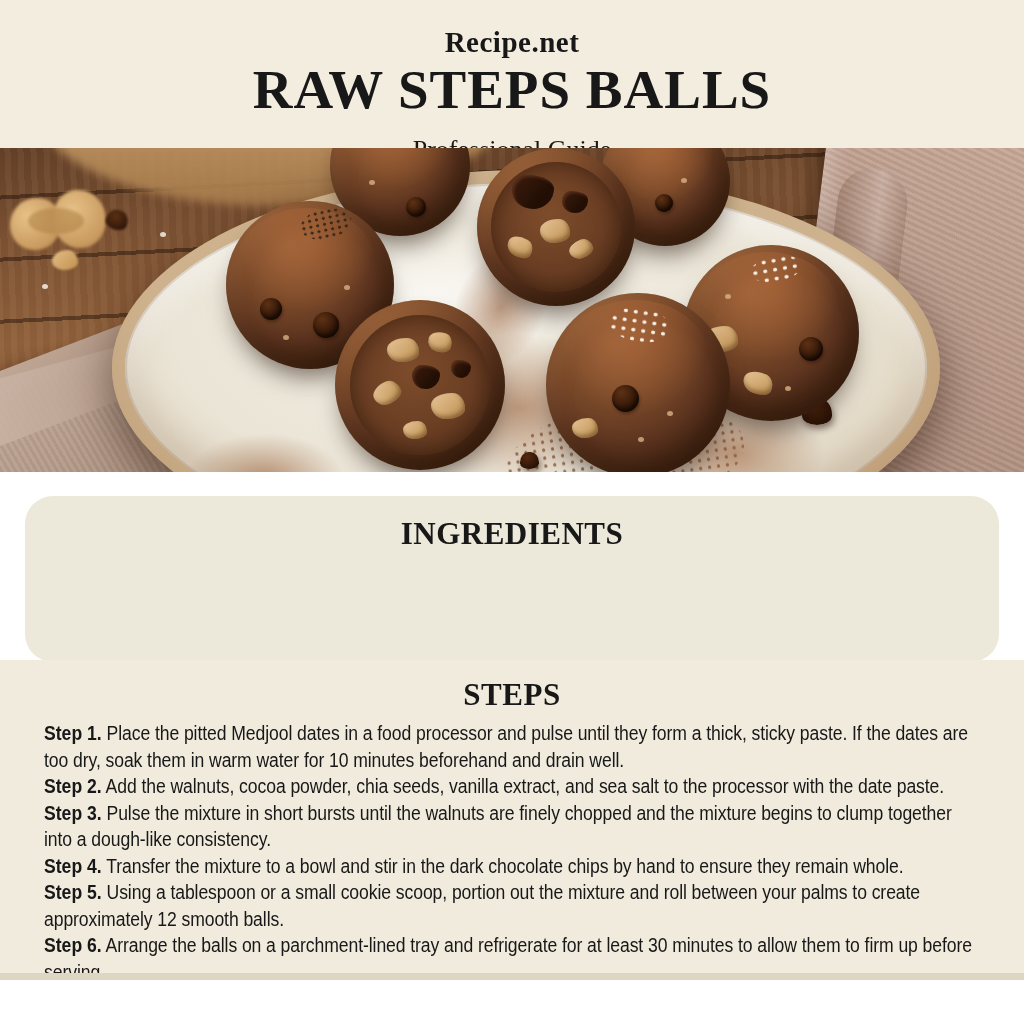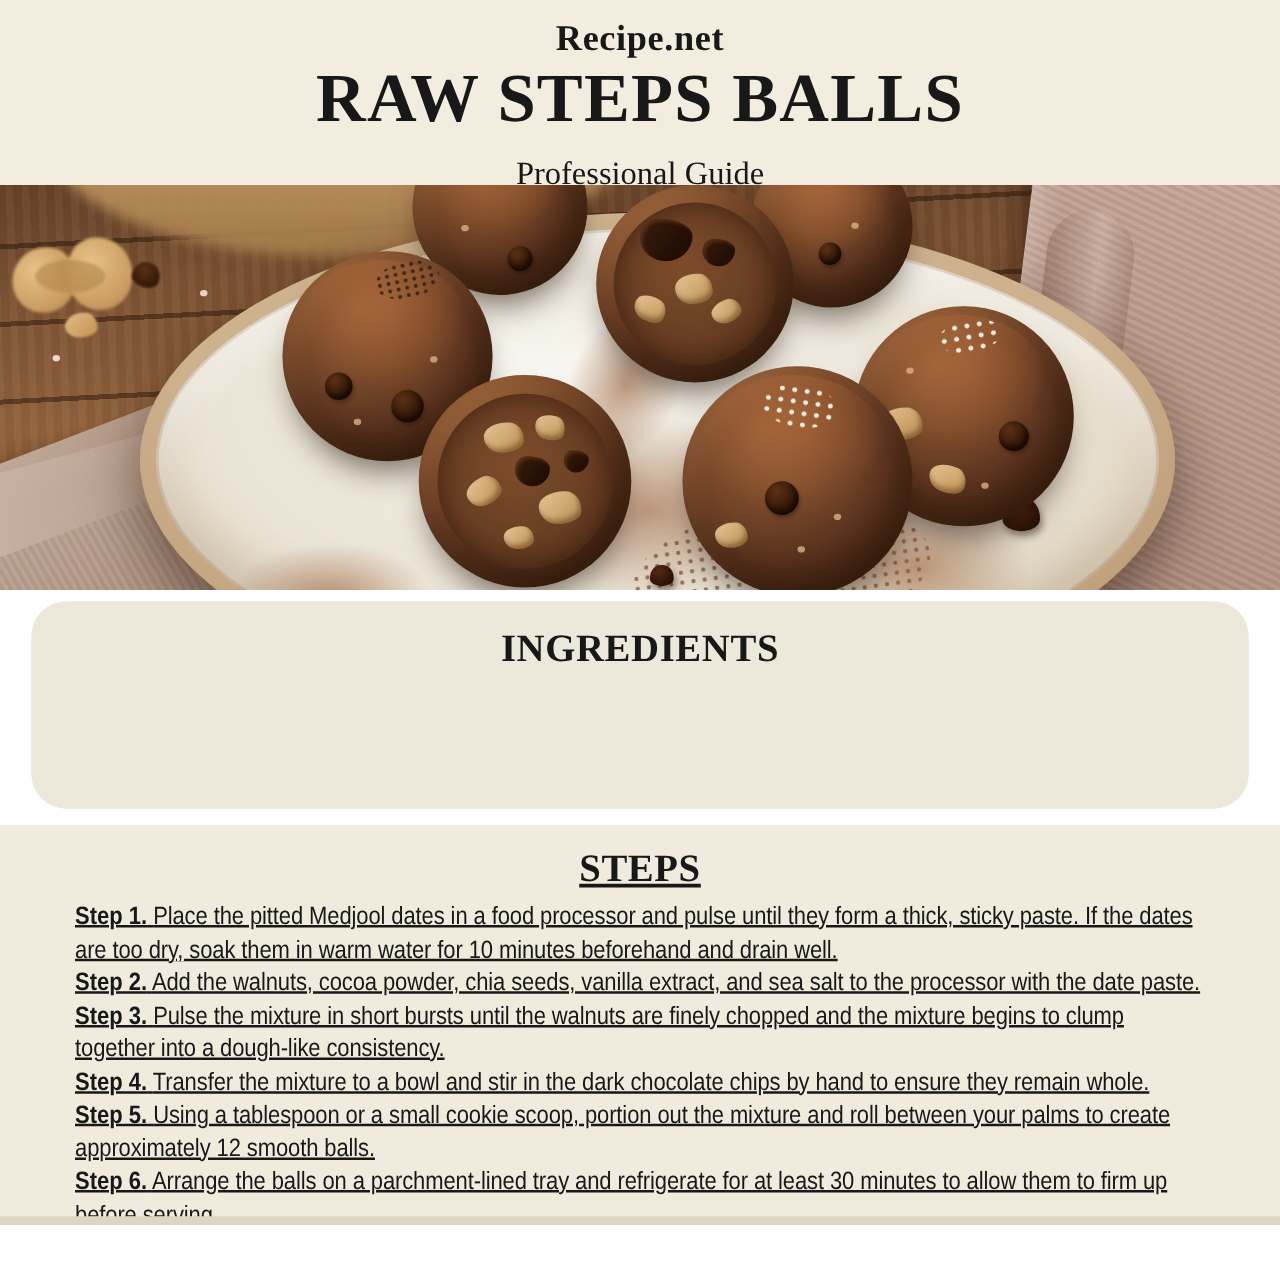--- a/index.html
+++ b/index.html
@@ -1,21 +1,21 @@
 <!DOCTYPE html>
 <html><head>
 <meta charset="utf-8">
 <style>
   * { margin:0; padding:0; box-sizing:border-box; }
   html,body { width:1024px; }
   body { font-family:"Liberation Sans", sans-serif; background:#fff; color:#181818; }
   .page { width:1024px; height:1024px; position:relative; overflow:hidden; background:#fff; }
 
   
-  .header { height:148px; background:#f2edde; text-align:center; padding-top:15px; }
+  .header { height:148px; background:#f2edde; text-align:center; padding-top:26px; }
   .site-name { font-family:"Liberation Serif", serif; font-weight:bold; font-size:29px; letter-spacing:.5px; }
   .recipe-title { font-family:"Liberation Serif", serif; font-weight:bold; font-size:55px; letter-spacing:1px; line-height:1.05; margin-top:2px; }
   .recipe-subtitle { font-family:"Liberation Serif", serif; font-size:26px; margin-top:16px; }
 
   
   .photo { position:relative; height:324px; overflow:hidden; background:#7a5132; }
   .wood { position:absolute; inset:-10px;
     background:
       repeating-linear-gradient(177deg, rgba(30,14,5,0) 0 58px, rgba(30,14,5,.45) 58px 62px),
       repeating-linear-gradient(88deg, rgba(255,215,165,.06) 0 6px, rgba(0,0,0,0) 6px 13px),
@@ -83,34 +83,34 @@
     border-radius:50%; box-shadow:inset -2px -3px 5px rgba(0,0,0,.55), 1px 2px 3px rgba(30,12,4,.4); }
   .chunk { position:absolute; background:linear-gradient(130deg, #3c1d0d, #220e04 70%);
     border-radius:35% 65% 50% 50% / 45% 40% 60% 55%; box-shadow:inset 2px 2px 3px rgba(150,90,55,.35); }
   .chia { position:absolute; background-image:radial-gradient(circle, #2f2418 1.3px, rgba(0,0,0,0) 1.8px);
     background-size:7px 6px; border-radius:50%; opacity:.9; }
   .salt { position:absolute; background-image:radial-gradient(circle, rgba(255,252,245,.92) 1.6px, rgba(255,255,255,0) 2.2px);
     background-size:10px 9px; border-radius:50%; }
   .fleck { position:absolute; width:6px; height:5px; border-radius:50%; background:#d9b185; opacity:.8; }
 
   
-  .mid-band { height:188px; background:#fff; padding-top:9px; }
+  .mid-band { height:188px; background:#fff; padding-top:24px; }
   .ingredients-panel { margin:0 25px; height:166px; background:#ece8da; border-radius:28px; padding-top:20px; }
   .ingredients-title, .steps-title { font-family:"Liberation Serif", serif; font-weight:bold; font-size:31px;
     text-align:center; letter-spacing:.5px; }
   .ing-cols { display:flex; margin-top:14px; padding:0 24px; }
   .ing-col { width:50%; }
   .ing-col-inner { transform:scaleX(.9); transform-origin:0 50%; width:111%; }
   .ing-row { display:flex; font-size:21.5px; line-height:27px; }
   .ing-qty { font-weight:bold; width:112px; flex:none; }
   .ing-col-right .ing-qty { width:150px; }
   .ing-col-right { padding-left:16px; }
 
   
-  .steps { height:320px; background:#f0ebdd; padding:17px 60px 0; overflow:hidden; position:relative;text-decoration:underline; }
+  .steps { height:320px; background:#f0ebdd; padding:17px 44px 0; overflow:hidden; position:relative; }
   .steps-body { margin-top:7px; transform:scaleX(.88); transform-origin:0 0; width:113.6%; }
   .step { font-size:20px; line-height:26.5px; letter-spacing:-.1px; }
   .step b { letter-spacing:0; }
   .steps::after { content:""; position:absolute; left:0; bottom:0; width:100%; height:7px; background:#ddd6c3; }
 </style>
 </head>
 <body>
 
 <div class="page">
 

